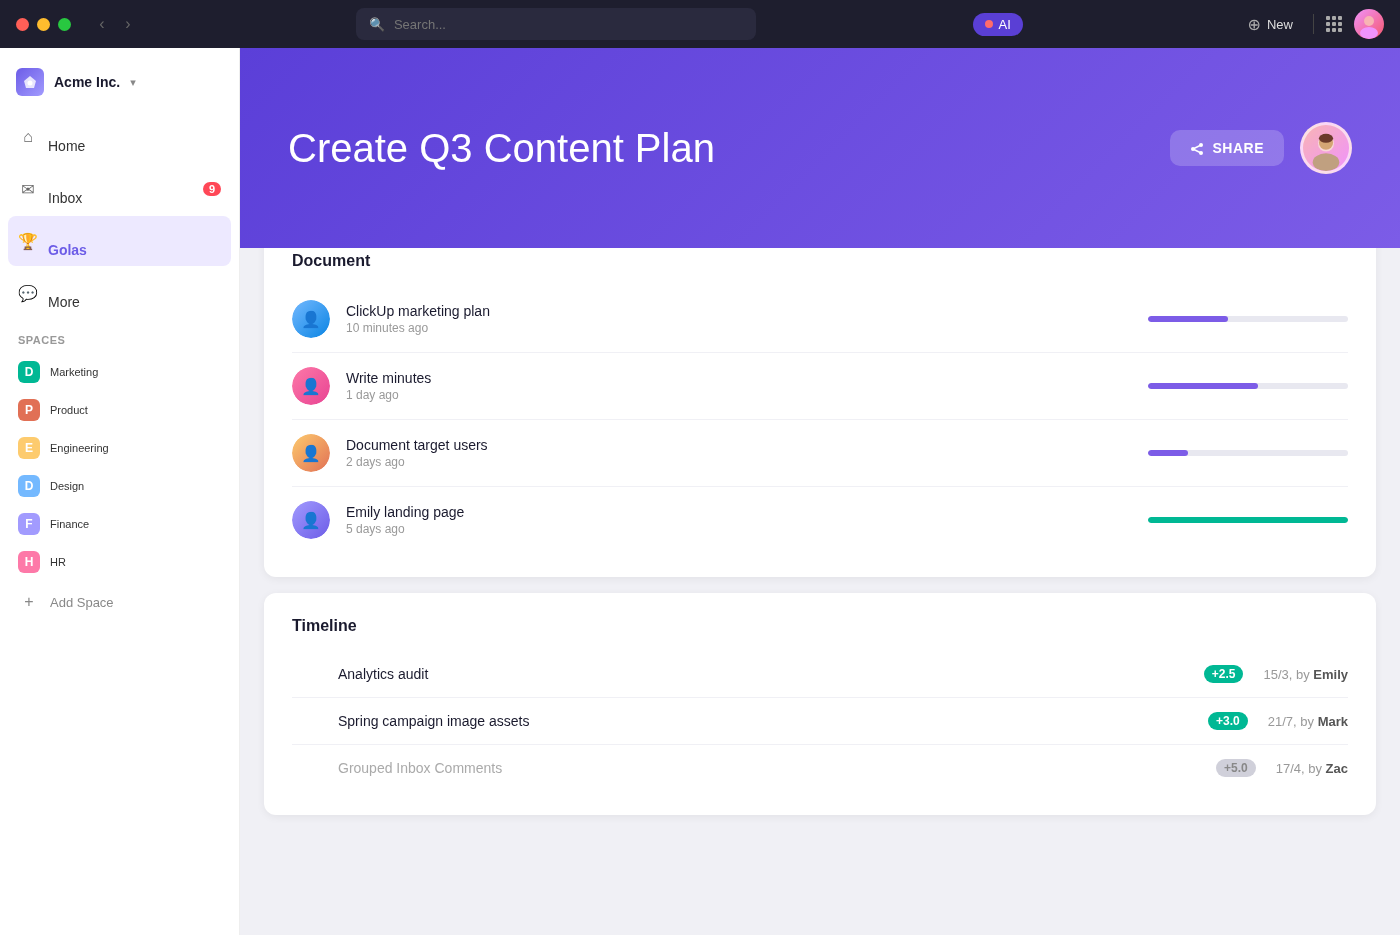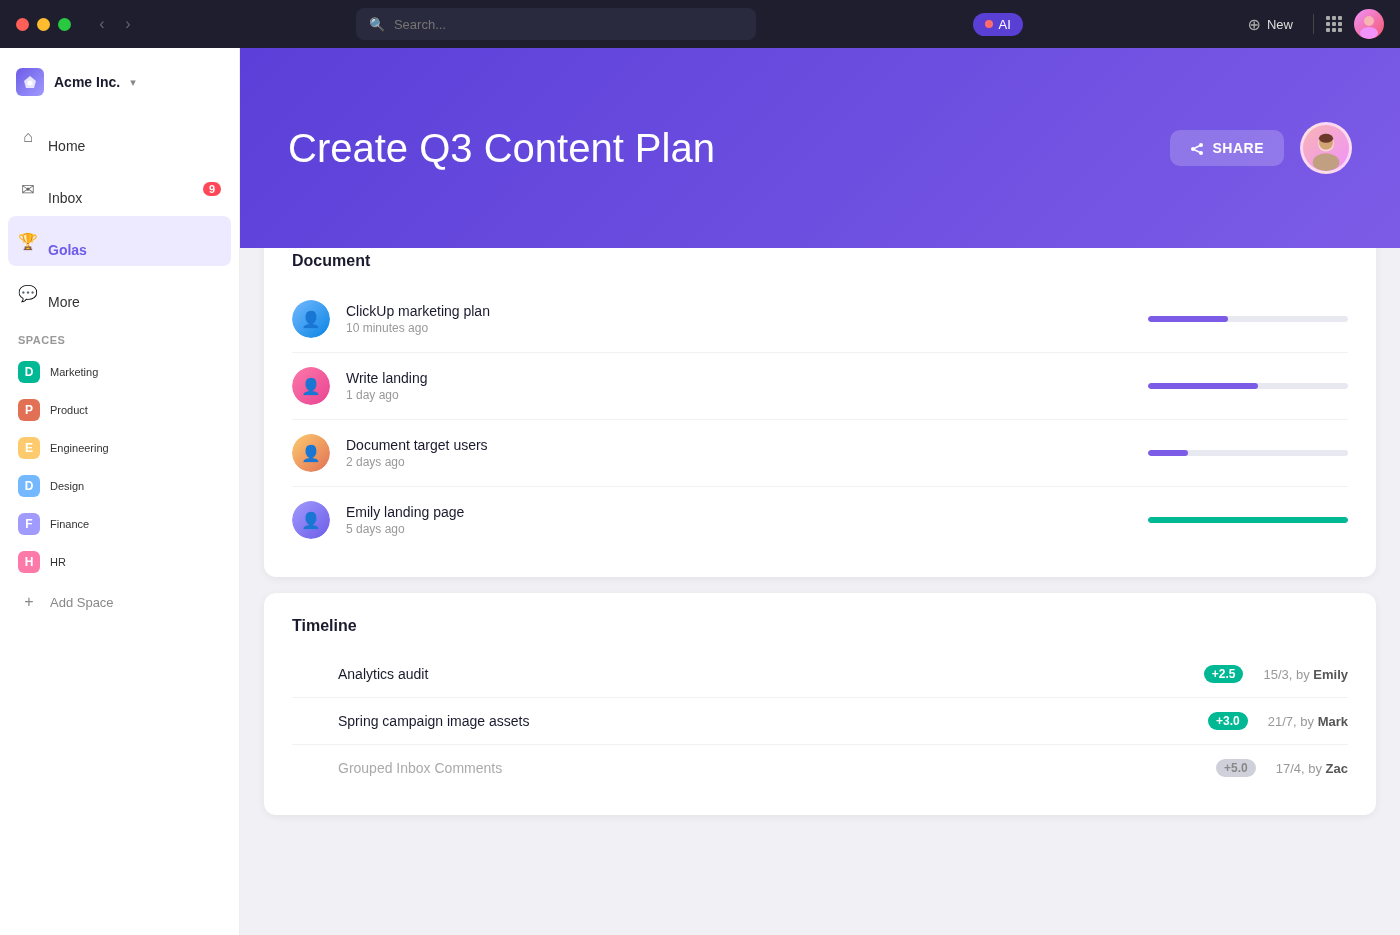--- a/index.html
+++ b/index.html
@@ -638,21 +638,21 @@
               <div class="progress-bar-fill purple-fill" style="width:40%"></div>
             </div>
           </div>
         </div>
 
         <div class="target-item">
           <div class="target-avatar">
             <div class="face-circle face-2">👤</div>
           </div>
           <div class="target-info">
-            <div class="target-name">Write landing</div>
+            <div class="target-name">Write minutes</div>
             <div class="target-time">1 day ago</div>
           </div>
           <div class="progress-bar-container">
             <div class="progress-bar-track">
               <div class="progress-bar-fill purple-fill" style="width:55%"></div>
             </div>
           </div>
         </div>
 
         <div class="target-item">

